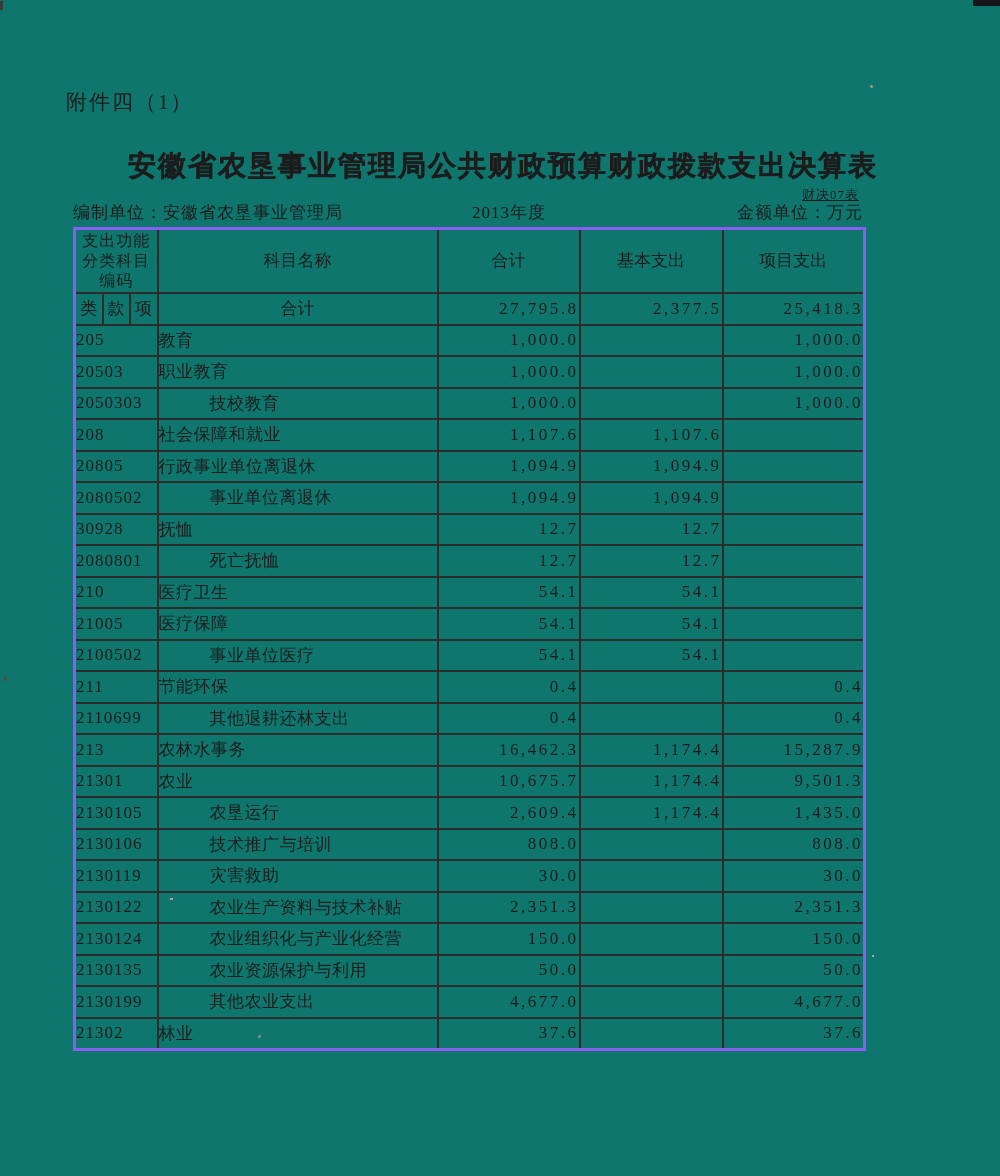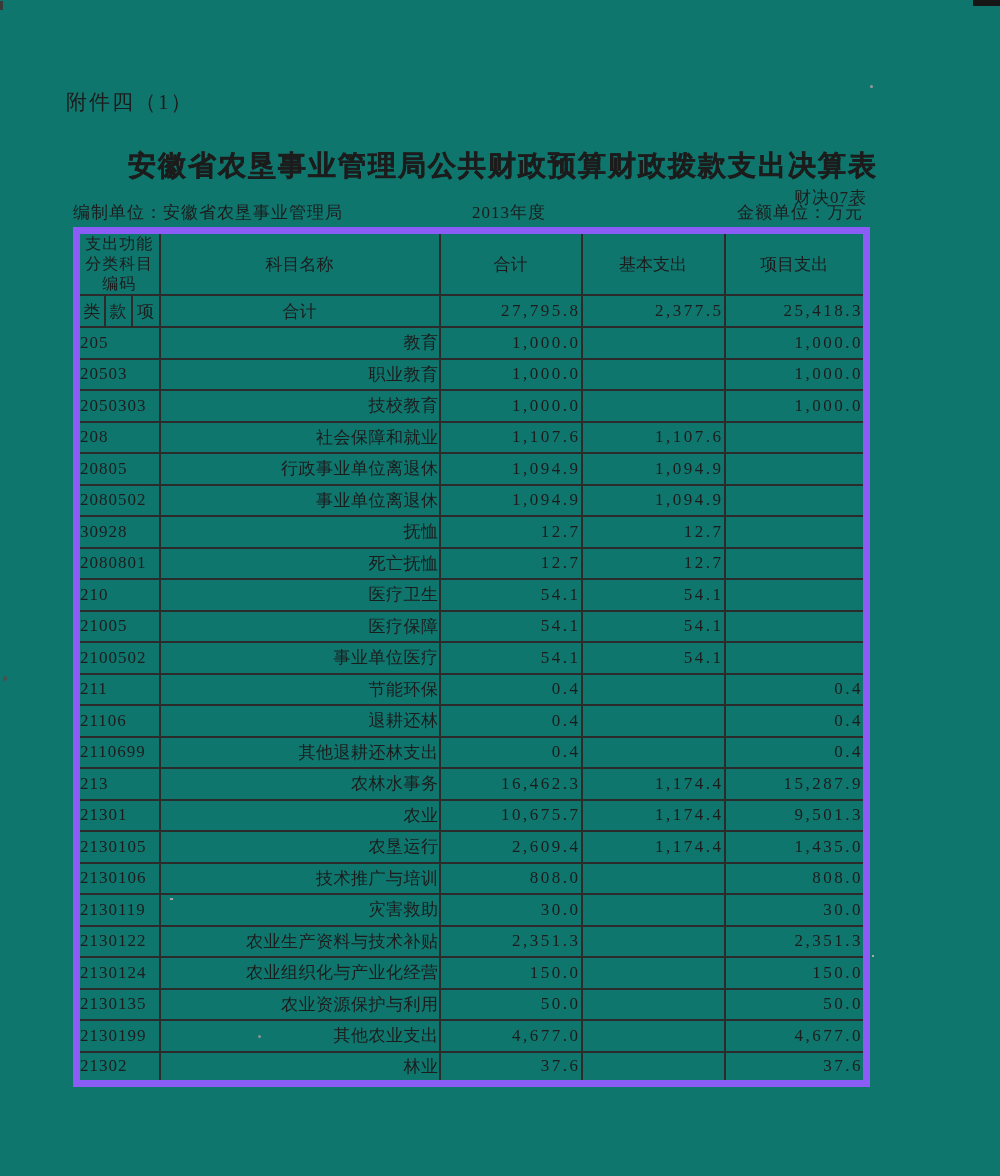--- a/index.html
+++ b/index.html
@@ -16,55 +16,55 @@
     position:absolute; left:66px; top:88px;
     font-size:21px; letter-spacing:2px;
   }
   .doc-title {
     position:absolute; left:93px; top:147px; width:760px;
     text-align:right; font-size:28px; font-weight:bold;
     letter-spacing:2px; white-space:nowrap;margin-left:25px;
     -webkit-text-stroke:0.4px #1c1c1c;
   }
   .form-code {
-    position:absolute; right:133px; top:186px;
-    font-size:17px; letter-spacing:1px;
+    position:absolute; right:141px; top:186px;
+    font-size:13px; letter-spacing:1px;text-decoration:underline;
   }
   .meta-row {
     position:absolute; left:73px; top:201px; width:792px; height:24px;
     font-size:17px;
   }
   .meta-prepared { position:absolute; left:0; top:0; letter-spacing:1px; }
   .meta-year     { position:absolute; left:399px; top:0; letter-spacing:1px; }
   .meta-unit     { position:absolute; right:2px; top:0; letter-spacing:1px; }
 
   table.fin {
     position:absolute; left:73px; top:227px;
     width:792px;
     border-collapse:collapse;
     table-layout:fixed;
-    border:7px solid #8b5cf6;
+    border:3px solid #8b5cf6;
   }
   table.fin th, table.fin td {
     border:2px solid #2b2b2b;
     padding:0;
     font-weight:normal;
     font-size:17px;
     overflow:hidden;
     white-space:nowrap;
   }
   tr.hdr-main  { height:64px; }
   tr.hdr-sub   { height:32px; }
   tbody tr     { height:31.5px; }
   .code-hdr div { line-height:20px; text-align:center; font-size:16px; letter-spacing:1px; }
   .center { text-align:center;margin-top:48px; }
   .num  { text-align:right; padding-right:6px; letter-spacing:2.5px; font-size:17px; }
   .code { text-align:left; padding-left:4px; letter-spacing:1px; }
-  .name { text-align:right; padding-left:8px; letter-spacing:0.5px; }
-  .name.indent { padding-left:38px; }
+  .name { text-align:left; padding-left:8px; letter-spacing:0.5px; }
+  .name.indent { padding-left:51px; }
 
   
   .artifact { position:absolute; background:#161616; }
   .a-tr { right:0; top:0; width:27px; height:6px; }
   .a-tl { left:0; top:1px; width:3px; height:9px; background:#3a3a3a; }
   .a-dot1 { left:3px; top:676px; width:4px; height:5px; border-radius:50%; background:#4e4e4e; }
   .a-dot2 { left:870px; top:85px; width:3px; height:3px; border-radius:50%; background:#9a9a9a; }
   .a-dot3 { left:170px; top:898px; width:3px; height:2px; background:#a5a5a5; }
   .a-dot4 { left:258px; top:1035px; width:3px; height:3px; border-radius:50%; background:#909090; }
   .a-dot5 { left:872px; top:955px; width:2px; height:2px; background:#aaaaaa; }
@@ -203,27 +203,20 @@
       <td class="num"></td>
     </tr>
         <tr>
       <td colspan="3" class="code">211</td>
       <td class="name">节能环保</td>
       <td class="num">0.4</td>
       <td class="num"></td>
       <td class="num">0.4</td>
     </tr>
         <tr>
-      <td colspan="3" class="code">21106</td>
-      <td class="name">退耕还林</td>
-      <td class="num">0.4</td>
-      <td class="num"></td>
-      <td class="num">0.4</td>
-    </tr>
-        <tr>
       <td colspan="3" class="code">2110699</td>
       <td class="name indent">其他退耕还林支出</td>
       <td class="num">0.4</td>
       <td class="num"></td>
       <td class="num">0.4</td>
     </tr>
         <tr>
       <td colspan="3" class="code">213</td>
       <td class="name">农林水事务</td>
       <td class="num">16,462.3</td>

